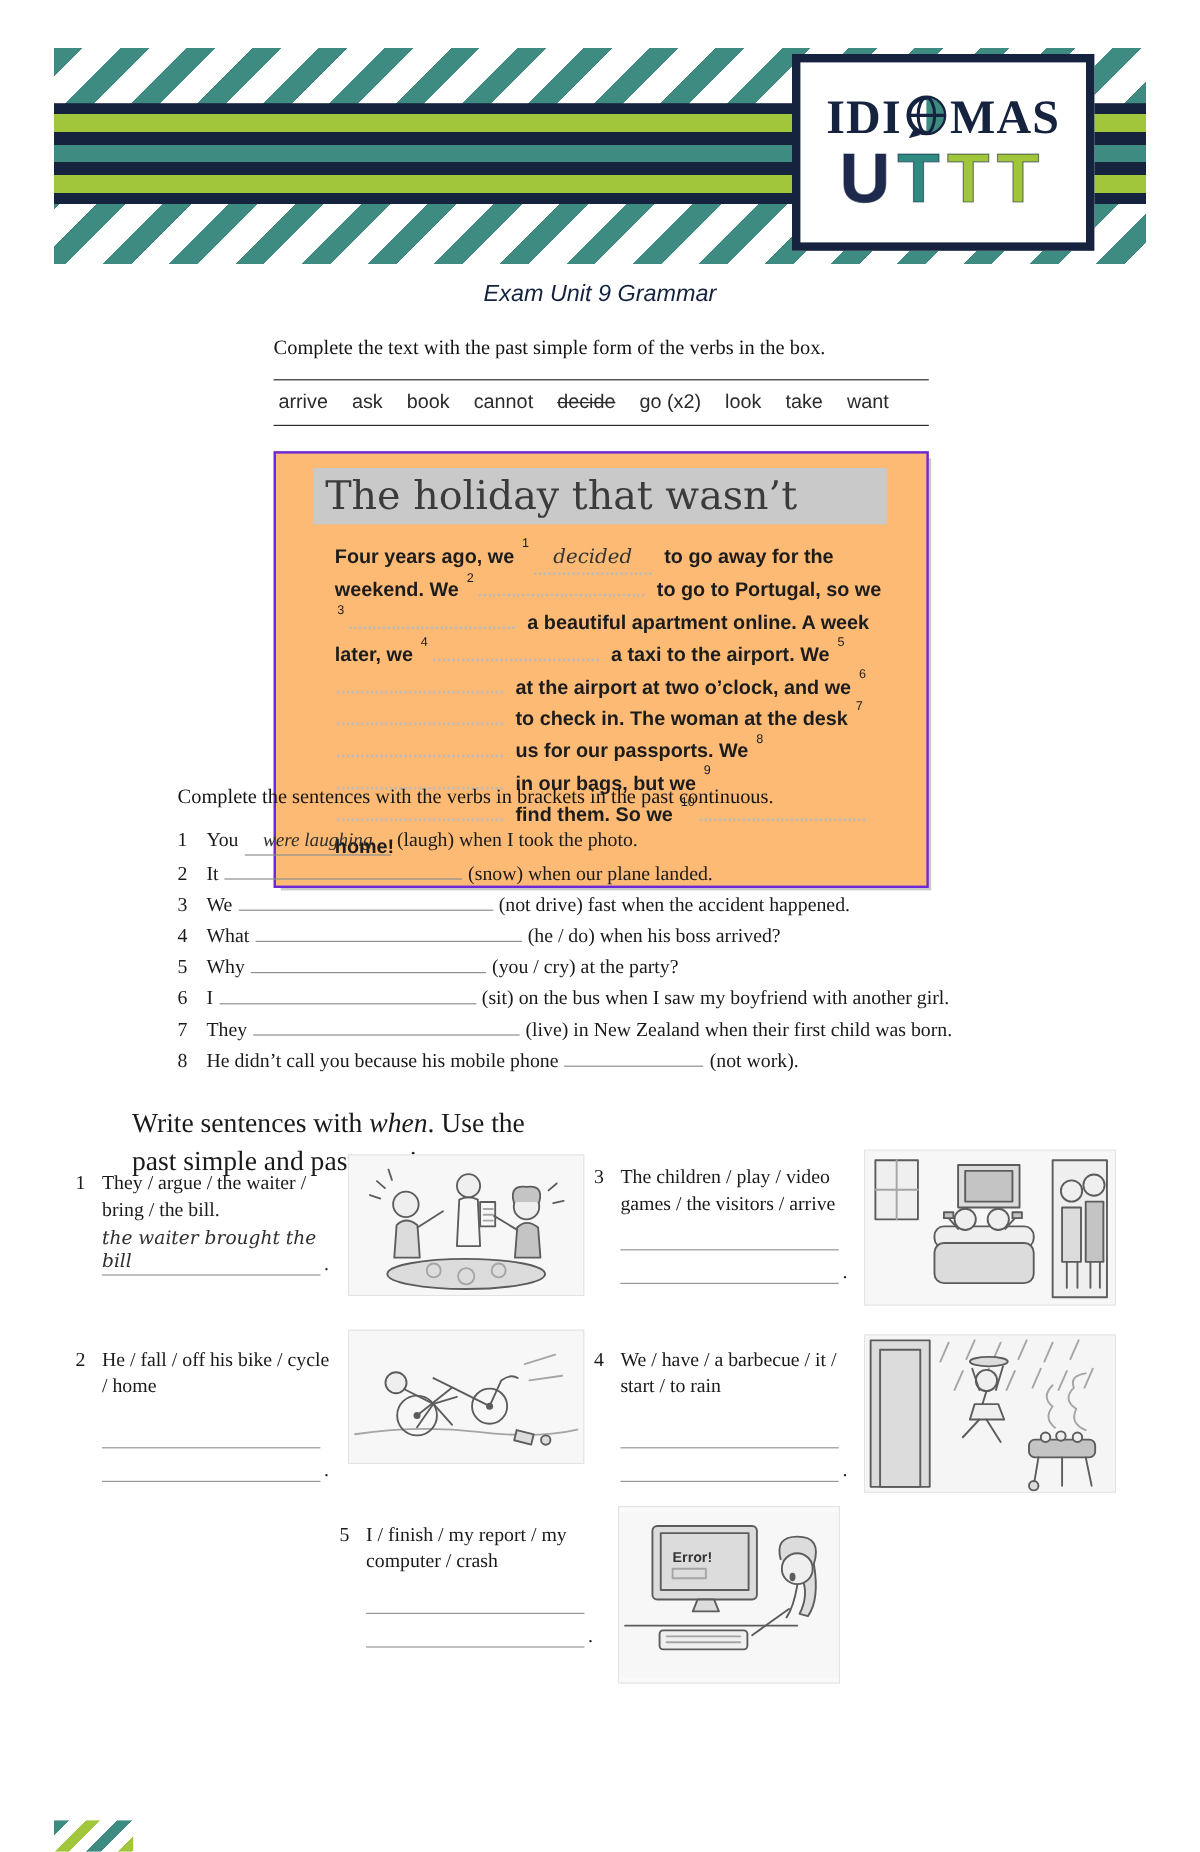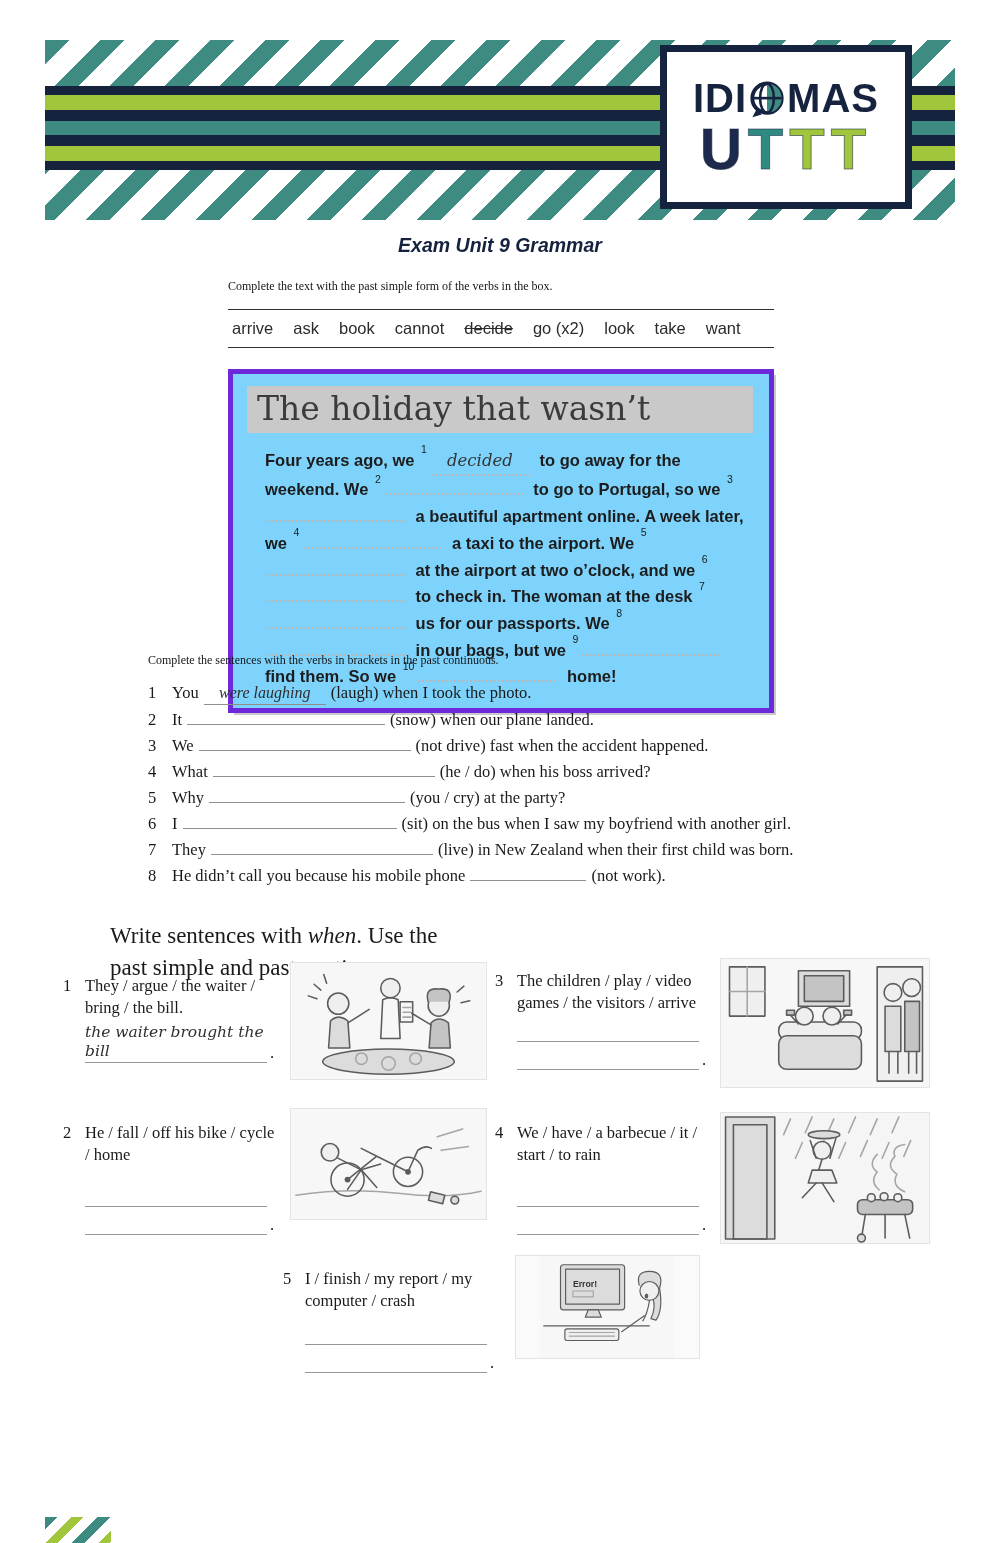--- a/index.html
+++ b/index.html
@@ -19,53 +19,53 @@
     background: linear-gradient(180deg,
       #16233f 0 9px, #a2c63b 9px 24px, #16233f 24px 35px,
       #3e8b81 35px 49px, #16233f 49px 60px, #a2c63b 60px 75px, #16233f 75px 84px);
   }
   .logo-box {
     position: absolute; right: 43px; top: 5px; width: 252px; height: 164px;
     background: #fff; border: 7px solid #16233f; z-index: 2;
     display: flex; flex-direction: column; align-items: center; justify-content: center;
   }
   .logo-line1 {
-    display: flex; align-items: flex-end;
-    font-family: Liberation Sans, sans-serif; font-weight: 700;
+    display: flex; align-items: flex-start;
+    font-family: Liberation Serif, serif; font-weight: 700;
     font-size: 40px; letter-spacing: 1px; color: #16233f; line-height: 1;
   }
   .globe { width: 38px; height: 38px; margin: 0 1px; display: inline-block; }
   .logo-line2 {
     font-family: "Liberation Sans", sans-serif; font-weight: 700;
     font-size: 58px; line-height: 0.95; letter-spacing: 6px; margin-top: 3px; text-align: center;
     -webkit-text-stroke: 1px rgba(22,35,63,.55);
   }
   .l-navy  { color: #1d2a4d; }
   .l-teal  { color: #2f8b82; }
   .l-green { color: #a2c63b; }
 
   
   .page-title {
     position: absolute; top: 234px; left: 0; width: 1000px; text-align: center;
-    font-family: "Liberation Sans", sans-serif; font-style: italic; font-weight: 700;
+    font-family: "Liberation Sans", sans-serif; font-style: italic; font-weight: 400;
     font-size: 19.5px; color: #15223f;
   }
 
   
   .s1 { position: absolute; left: 228px; top: 278px; width: 546px; }
-  .instr { font-size: 12px; line-height: 1.4; color: #141414; margin-bottom: 14px; }
+  .instr { font-size: 17px; line-height: 1.4; color: #141414; margin-bottom: 14px; }
   .wordbox {
     display: flex; gap: 20px; align-items: baseline;
     border-top: 1.5px solid #2f2f2f; border-bottom: 1.5px solid #2f2f2f;
     padding: 9px 4px; margin-bottom: 21px;
     font-family: "Liberation Sans", sans-serif; font-size: 16.5px; color: #2b2b2b;
   }
   .struck { text-decoration: line-through; }
   .holiday-box {
-    border: 5px solid #6d28d9; background: #7dd3fc; padding: 12px 12px 16px;
+    border: 2px solid #6d28d9; background: #fdba74; padding: 12px 29px 16px;
     box-shadow: 4px 4px 0 -2px #c9c9c9;
   }
   .holiday-title {
     font-family: "DejaVu Serif", serif; font-size: 33px; line-height: 1.3;
     color: #3b3b3b; background: #c9c9c9; padding: 2px 10px; margin: 0 4px 0 2px;
   }
   .passage {
     font-family: "Liberation Sans", sans-serif; font-weight: 600;
     font-size: 16.5px; line-height: 1.62; color: #1c1c1c; margin: 14px 6px 2px 20px;
   }
@@ -117,21 +117,21 @@
   .a-row { display: flex; align-items: flex-end; }
   .a-row .dot { margin-left: 3px; font-size: 16.5px; }
   .p-img {
     position: absolute; background: #fafafa; border: 1px solid #e3e3e3;
   }
   .p-img svg { width: 100%; height: 100%; display: block; }
   #pt1{left:0;top:55px}    #pi1{left:227px;top:42px;width:197px;height:118px}
   #pt3{left:432px;top:50px} #pi3{left:657px;top:38px;width:210px;height:130px}
   #pt2{left:0;top:202px}   #pi2{left:227px;top:188px;width:197px;height:112px}
   #pt4{left:432px;top:202px} #pi4{left:657px;top:192px;width:210px;height:132px}
-  #pt5{left:220px;top:348px} #pi5{left:452px;top:335px;width:185px;height:104px}
+  #pt5{left:220px;top:348px} #pi5{left:452px;top:335px;width:185px;height:148px}
 
   .sketch { stroke: #5c5c5c; stroke-width: 1.6; fill: none; stroke-linecap: round; stroke-linejoin: round; }
   .fillL { fill: #efefef; } .fillM { fill: #dcdcdc; } .fillD { fill: #c4c4c4; }
   .soft  { stroke: #a5a5a5; }
 
   
   .corner {
     position: absolute; left: 45px; bottom: 0; width: 66px; height: 26px;
     background: repeating-linear-gradient(135deg, #3e8b81 0 9px, #fff 9px 19px, #a2c63b 19px 27px, #fff 27px 37px);
   }

